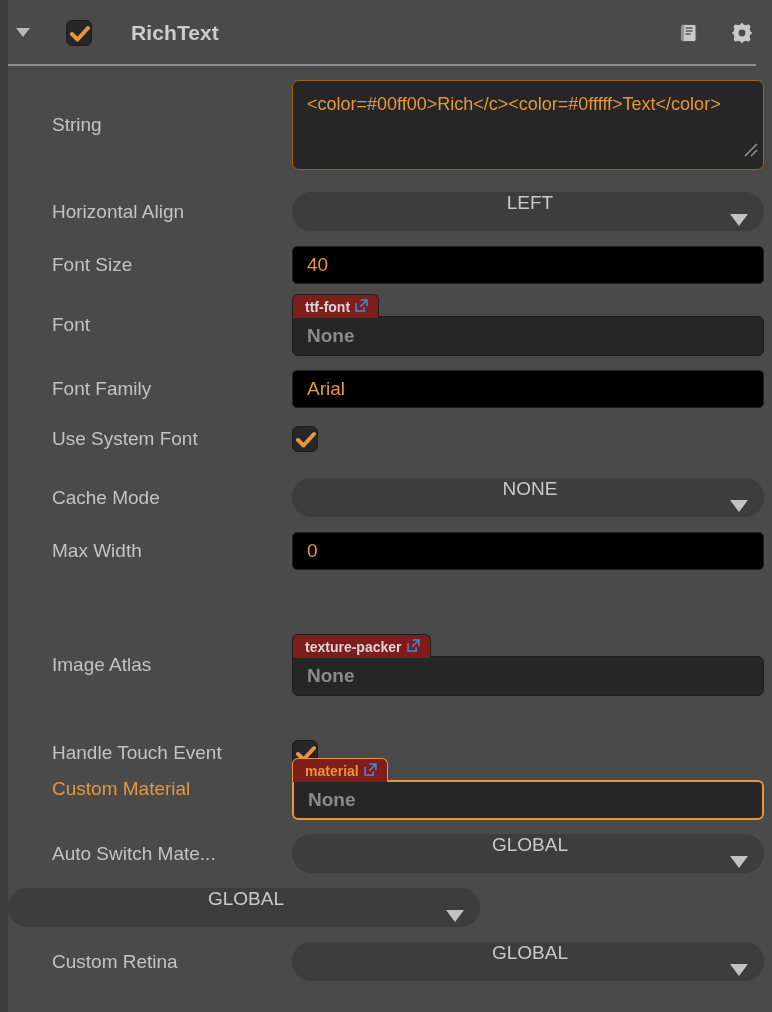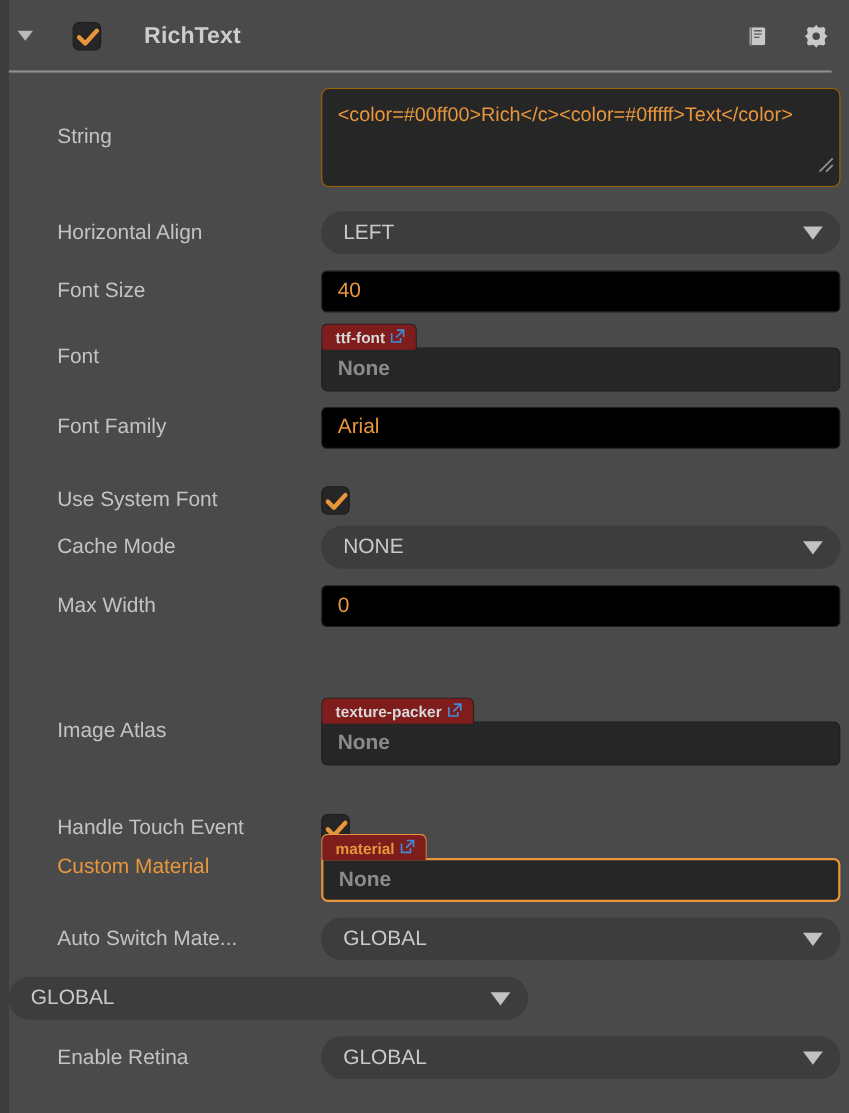--- a/index.html
+++ b/index.html
@@ -139,20 +139,21 @@
   .dropdown {
     width: 472px;
     height: 39px;
     background: #3d3d3d;
     border-radius: 19px;
     display: flex;
     align-items: center;
     padding: 0 16px 0 20px;
     font-size: 19px;
     color: #c9c9c9;
+    flex-direction: column;
   }
   .dd-arrow {
     margin-left: auto;
     width: 0; height: 0;
     border-left: 9px solid transparent;
     border-right: 9px solid transparent;
     border-top: 12px solid #c2c2c2;
   }
 
   
@@ -294,21 +295,21 @@
 
   <div class="row" style="top:370px;">
     <div class="label">Font Family</div>
     <div class="ctl">
       <div class="input">
         <span>Arial</span>
       </div>
     </div>
   </div>
 
-  <div class="row" style="top:442px;">
+  <div class="row" style="top:426px;">
     <div class="label">Use System Font</div>
     <div class="ctl">
       <div class="cb cb-row">
         <span>
           <svg width="20" height="18" viewBox="0 0 20 18">
             <path d="M2 9 L7.5 14.5 L18 3" fill="none" stroke="#e8963c" stroke-width="4" stroke-linecap="round" stroke-linejoin="round"></path>
           </svg>
         </span>
       </div>
     </div>
@@ -398,21 +399,21 @@
   <div class="row" style="top:888px;">
     <div class="ctl">
       <div class="dropdown">
         <span>GLOBAL</span>
         <span class="dd-arrow"></span>
       </div>
     </div>
   </div>
 
   <div class="row" style="top:942px;">
-    <div class="label">Enable Retina</div>
+    <div class="label">Custom Retina</div>
     <div class="ctl">
       <div class="dropdown">
         <span>GLOBAL</span>
         <span class="dd-arrow"></span>
       </div>
     </div>
   </div>
 
 </div>
 

